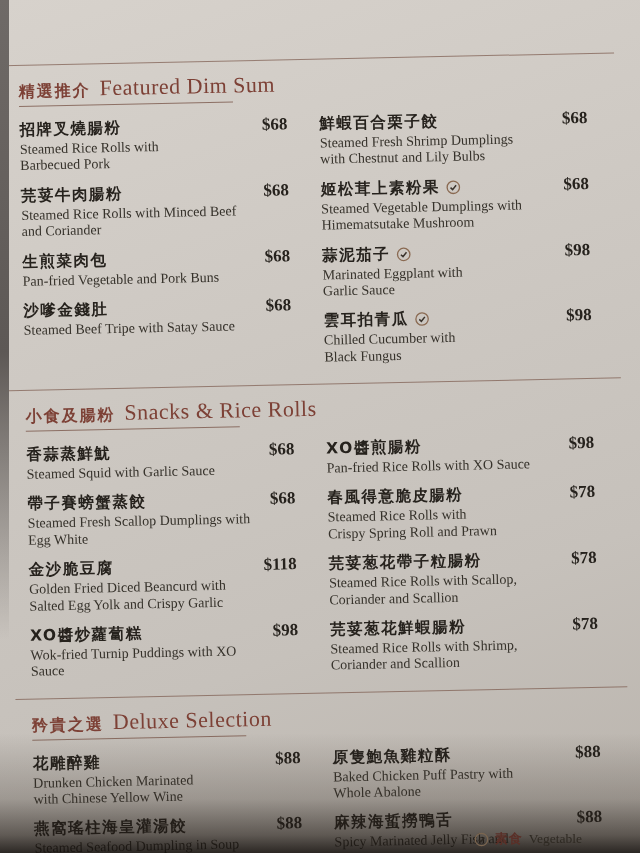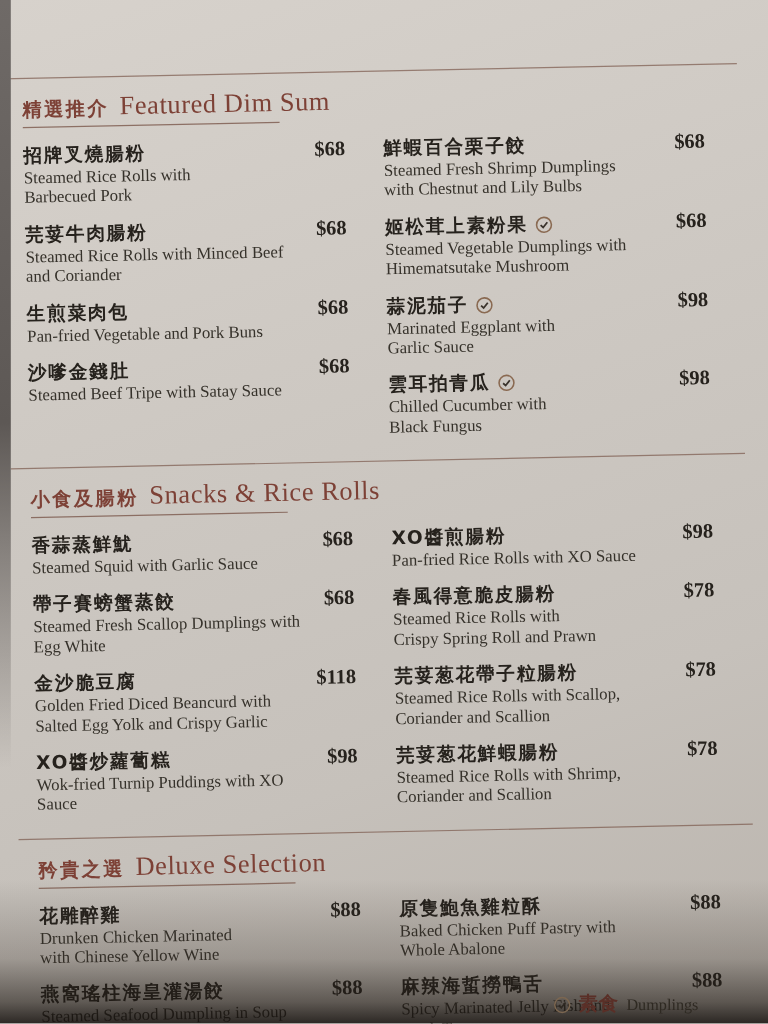--- a/index.html
+++ b/index.html
@@ -51,21 +51,21 @@
   .zh-line { display:flex; align-items:center; gap:6px; }
   .zh { font-size:15.5px; font-weight:700; color:#26221d; letter-spacing:1.5px;
         font-family:"DejaVu Sans", sans-serif; }
   .en { font-size:14px; line-height:1.17; color:#36322b; white-space:pre-line; margin-top:1px; }
   .price { font-size:17px; font-weight:700; color:#26221d; white-space:nowrap; }
   .veg-icon { display:inline-flex; width:15px; height:15px; flex:0 0 auto; }
   .legend {
     position:absolute; right:58px; bottom:5px; z-index:6;
     display:flex; align-items:center; gap:6px;
   }
-  .legend .zh { font-size:16px; color:#5a2f27; letter-spacing:1px; }
+  .legend .zh { font-size:13px; color:#5a2f27; letter-spacing:1px; }
   .legend .en-label { font-size:13.5px; color:#2e2922; }
 </style>
 </head>
 <body>
 
 <div class="photo-edge"></div>
 
 <div class="sheet">
 
   <div class="section">
@@ -324,14 +324,14 @@
 </div>
 
 <div class="bottom-shadow"></div>
 
 <div class="legend">
   <svg class="veg-icon" viewBox="0 0 16 16">
       <circle cx="8" cy="8" r="6.6" fill="none" stroke="#7b6650" stroke-width="1.4"></circle>
       <path d="M5 8.3 L7.2 10.4 L11 5.8" fill="none" stroke="#2e2822" stroke-width="1.6"></path>
     </svg>
   <span class="zh">素食</span>
-  <span class="en-label">Dumplings</span>
+  <span class="en-label">Vegetable</span>
 </div>
 
 </body></html>

